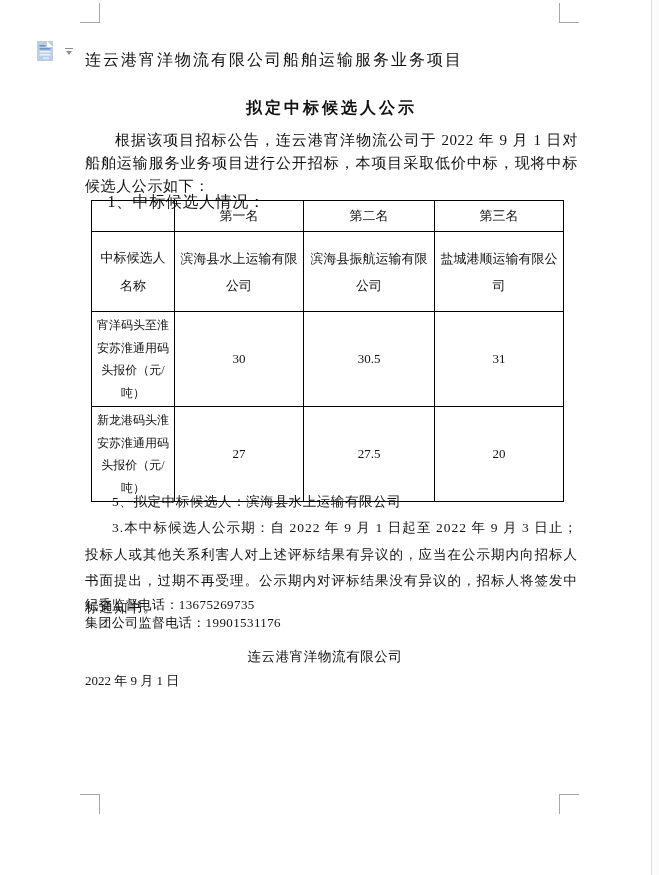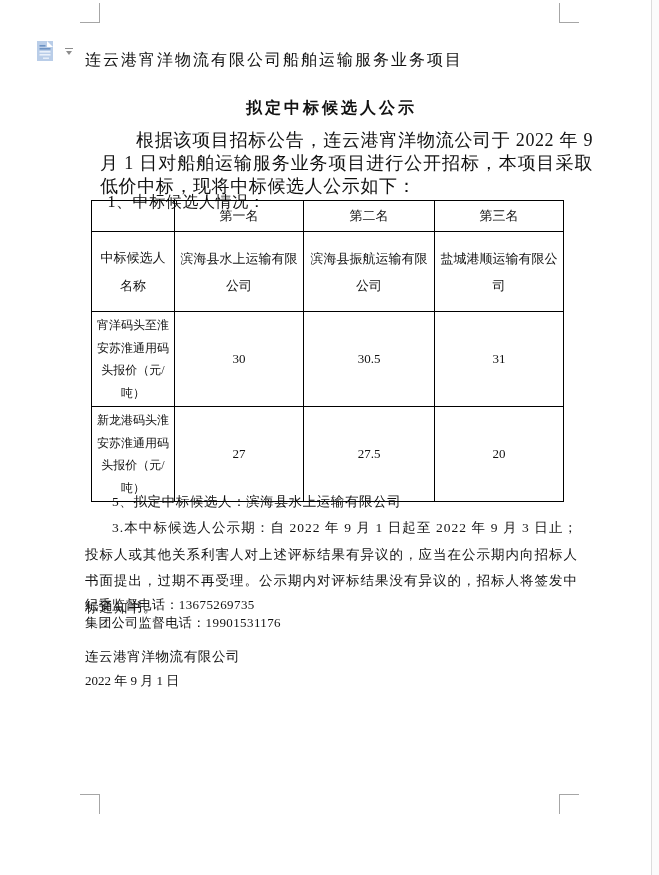--- a/index.html
+++ b/index.html
@@ -24,27 +24,27 @@
   .crop.br{left:559px;top:794px;border-left:1px solid #a6a6a6;border-top:1px solid #a6a6a6;}
   
   .paste-widget{position:absolute;left:36px;top:40px;width:40px;height:24px;cursor:pointer;}
   .paste-widget .arrow-bar{position:absolute;left:29px;top:8px;width:8px;height:1px;background:#8c8c8c;}
   .paste-widget .arrow{position:absolute;left:30px;top:11px;width:0;height:0;
     border-left:3.5px solid transparent;border-right:3.5px solid transparent;border-top:4px solid #8c8c8c;}
   
   .blk{position:absolute;left:85px;width:493px;}
   .doc-title{top:50px;text-align:left;font-size:16px;font-weight:normal;letter-spacing:2px;}
   .doc-subtitle{top:90px;text-align:center;font-size:16px;font-weight:bold;letter-spacing:3px;margin-top:8px;}
-  .intro{top:129px;font-size:18px;line-height:23px;text-indent:2em;text-align:justify;letter-spacing:0.6px;margin-left:15px;}
+  .intro{top:129px;font-size:15px;line-height:23px;text-indent:2em;text-align:justify;letter-spacing:0.6px;}
   .item1{top:192px;font-size:16px;text-indent:1.4em;letter-spacing:0.6px;}
   .item2{top:493px;font-size:13.5px;text-indent:2em;letter-spacing:0.6px;}
   .item3{top:515px;font-size:13.5px;line-height:26.5px;text-indent:2em;text-align:justify;letter-spacing:1px;}
   .phone1{top:596px;font-size:13px;letter-spacing:0.4px;}
   .phone2{top:614px;font-size:13px;letter-spacing:0.4px;font-family:Liberation Serif, serif;}
-  .sig-company{top:648px;font-size:13.5px;text-align:left;padding-right:13px;box-sizing:border-box;letter-spacing:0.6px;}
+  .sig-company{top:648px;font-size:13.5px;text-align:center;padding-right:13px;box-sizing:border-box;letter-spacing:0.6px;}
   .sig-date{top:672px;font-size:13px;text-align:left;padding-right:25px;box-sizing:border-box;}
   
   table.bid{
     position:absolute;left:91px;top:200px;
     border-collapse:collapse;table-layout:fixed;
     width:472px;font-size:13px;
   }
   table.bid td{border:1px solid #000;text-align:center;vertical-align:middle;padding:2px 5px;box-sizing:border-box;}
   tr.hdr{height:31px;}
   tr.names{height:80px;}

